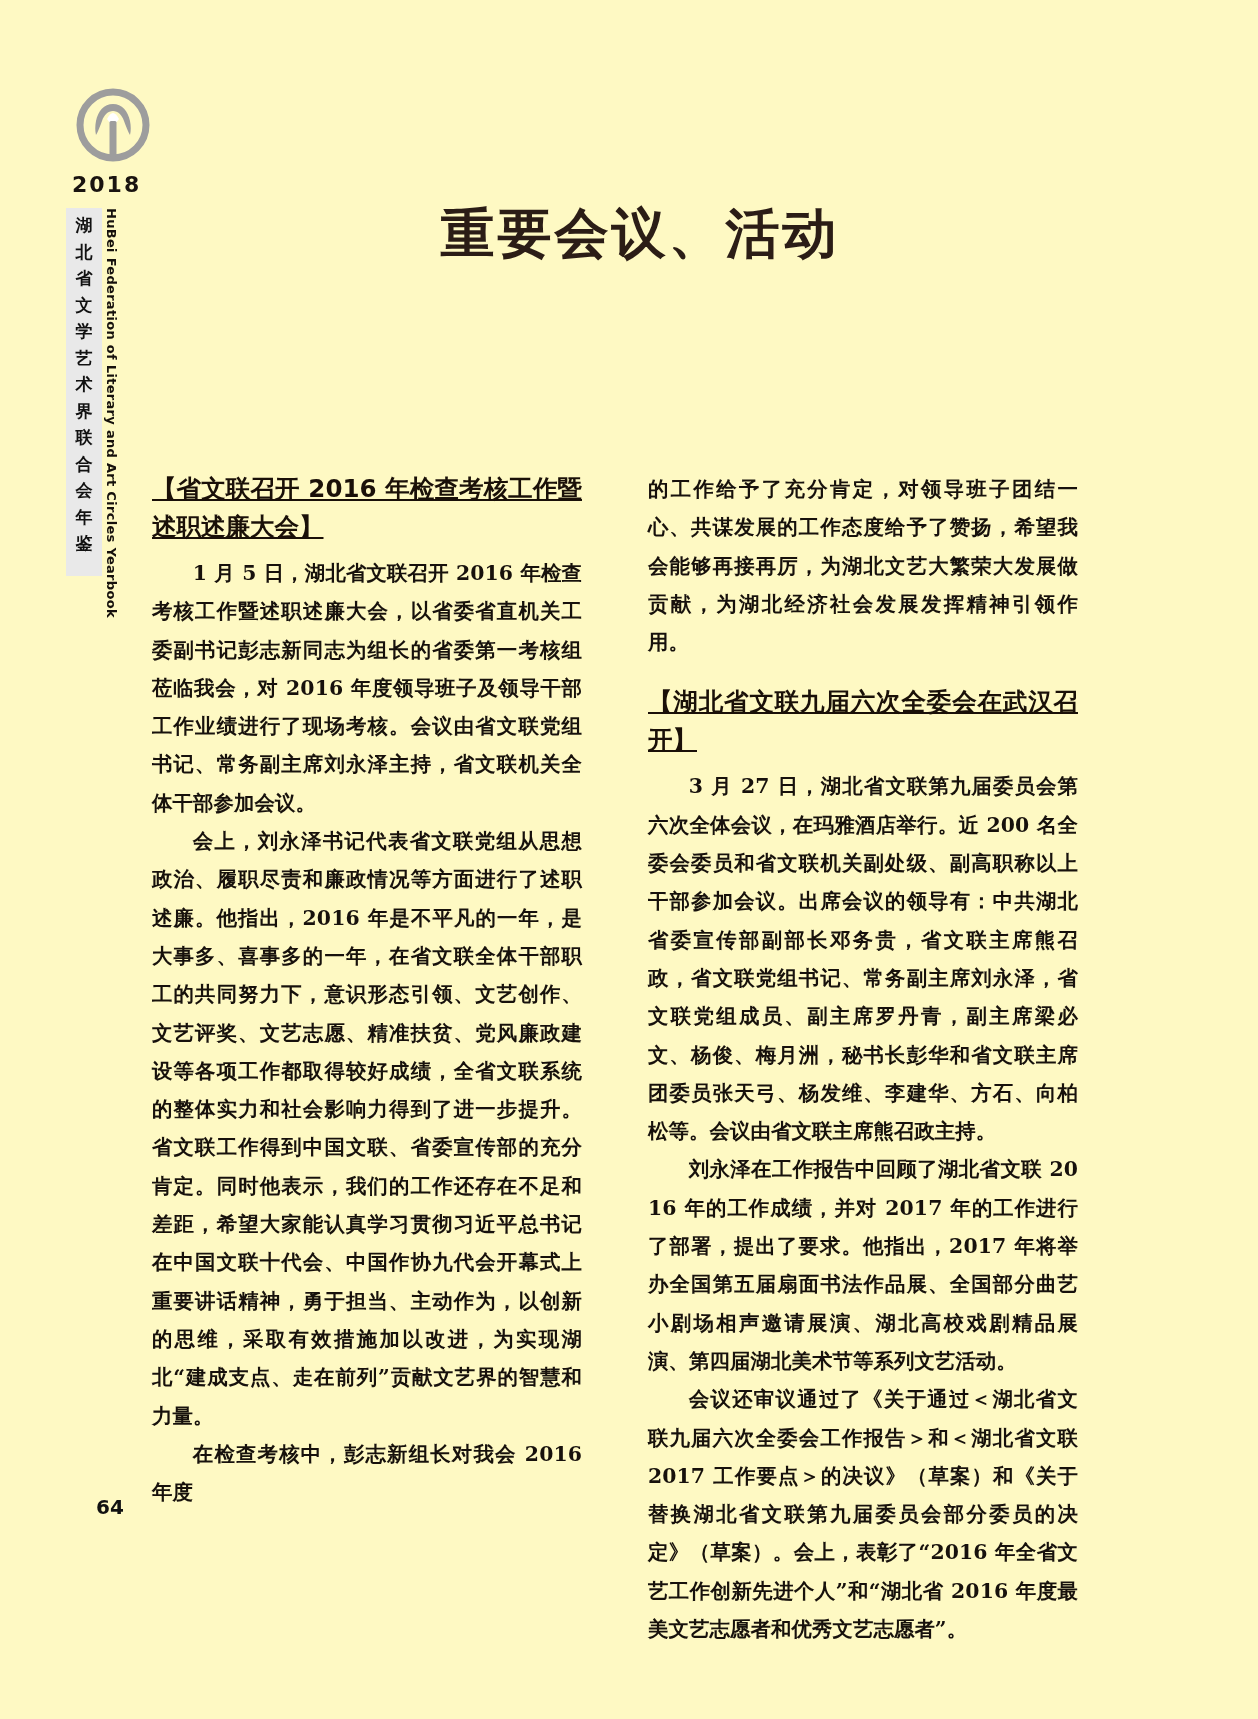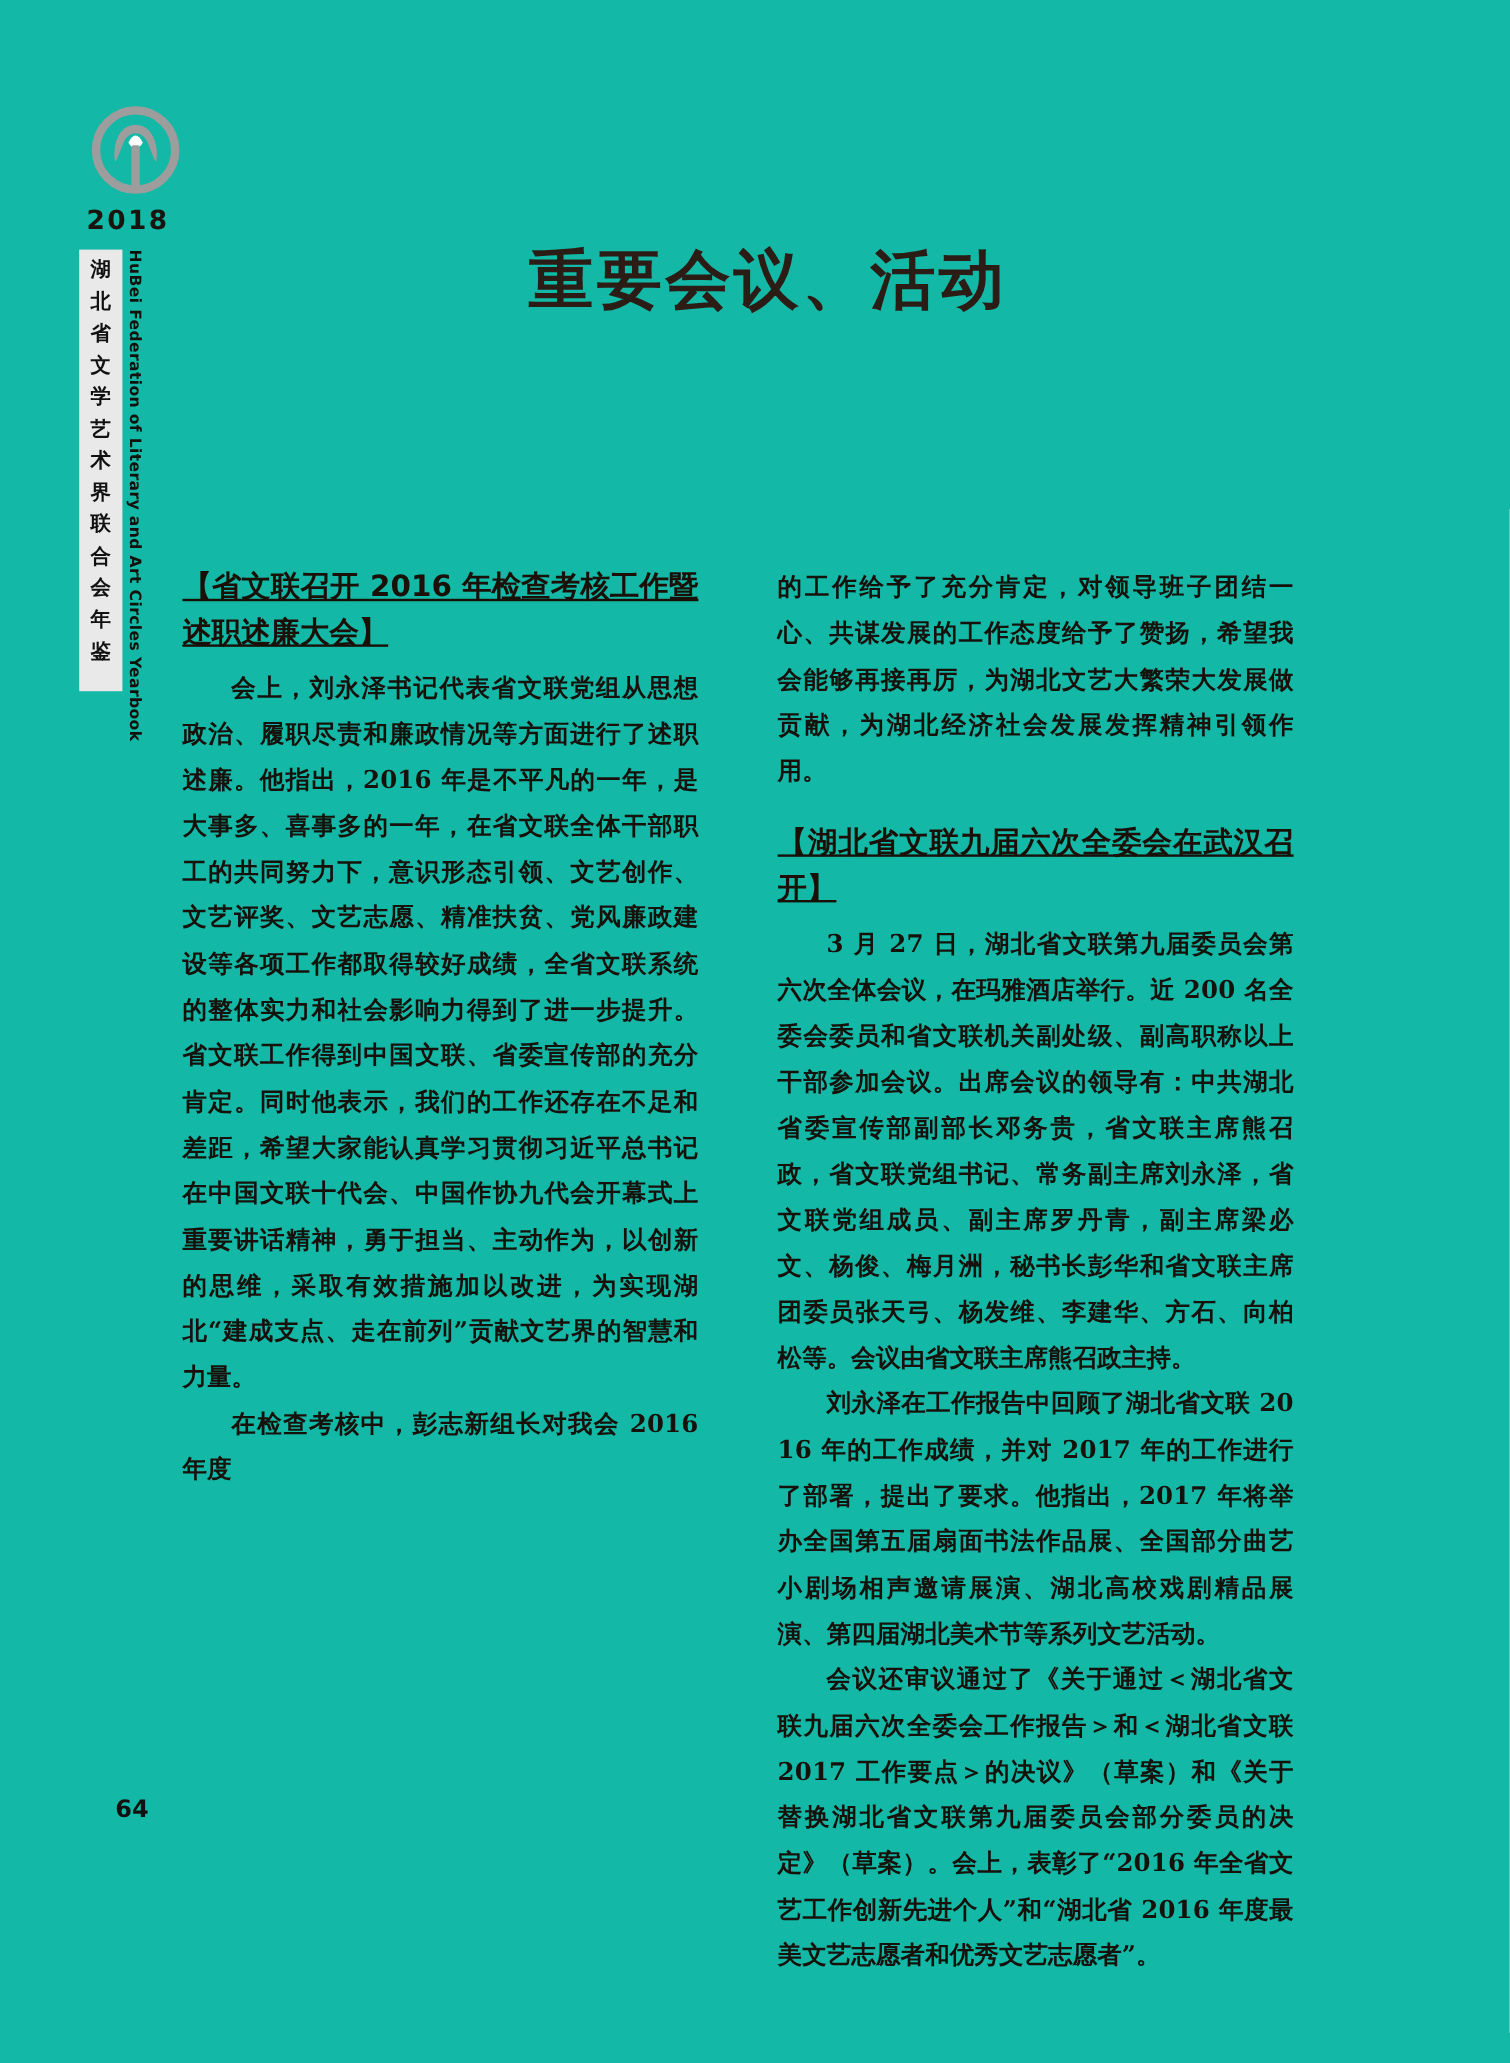--- a/index.html
+++ b/index.html
@@ -12,21 +12,21 @@
     height: 1719px;
     position: relative;
     font-family: "DejaVu Serif", "Liberation Serif", serif;
     color: #1a1410;
     overflow: hidden;
   }
 
   .page {
     position: absolute;
     inset: 0;
-    background: #14b8a6;
+    background: #fef9c3;
   }
 
   
   .masthead {
     position: absolute;
     left: 68px;
     top: 88px;
     width: 140px;
   }
   .logo-mark {
@@ -189,20 +189,21 @@
     <div class="sidebar-cn">湖北省文学艺术界联合会年鉴</div>
     <div class="sidebar-en">HuBei Federation of Literary and Art Circles Yearbook</div>
   </div>
 
   <div class="main-title">重要会议、活动</div>
 
   <div class="columns">
 
     <div class="col col-left">
       <h2 class="section-head">【省文联召开 2016 年检查考核工作暨述职述廉大会】</h2>
+      <p class="body">1 月 5 日，湖北省文联召开 2016 年检查考核工作暨述职述廉大会，以省委省直机关工委副书记彭志新同志为组长的省委第一考核组莅临我会，对 2016 年度领导班子及领导干部工作业绩进行了现场考核。会议由省文联党组书记、常务副主席刘永泽主持，省文联机关全体干部参加会议。</p>
       <p class="body">会上，刘永泽书记代表省文联党组从思想政治、履职尽责和廉政情况等方面进行了述职述廉。他指出，2016 年是不平凡的一年，是大事多、喜事多的一年，在省文联全体干部职工的共同努力下，意识形态引领、文艺创作、文艺评奖、文艺志愿、精准扶贫、党风廉政建设等各项工作都取得较好成绩，全省文联系统的整体实力和社会影响力得到了进一步提升。省文联工作得到中国文联、省委宣传部的充分肯定。同时他表示，我们的工作还存在不足和差距，希望大家能认真学习贯彻习近平总书记在中国文联十代会、中国作协九代会开幕式上重要讲话精神，勇于担当、主动作为，以创新的思维，采取有效措施加以改进，为实现湖北“建成支点、走在前列”贡献文艺界的智慧和力量。</p>
       <p class="body">在检查考核中，彭志新组长对我会 2016 年度</p>
     </div>
 
     <div class="col col-right">
       <p class="body cont">的工作给予了充分肯定，对领导班子团结一心、共谋发展的工作态度给予了赞扬，希望我会能够再接再厉，为湖北文艺大繁荣大发展做贡献，为湖北经济社会发展发挥精神引领作用。</p>
       <h2 class="section-head second">【湖北省文联九届六次全委会在武汉召开】</h2>
       <p class="body">3 月 27 日，湖北省文联第九届委员会第六次全体会议，在玛雅酒店举行。近 200 名全委会委员和省文联机关副处级、副高职称以上干部参加会议。出席会议的领导有：中共湖北省委宣传部副部长邓务贵，省文联主席熊召政，省文联党组书记、常务副主席刘永泽，省文联党组成员、副主席罗丹青，副主席梁必文、杨俊、梅月洲，秘书长彭华和省文联主席团委员张天弓、杨发维、李建华、方石、向柏松等。会议由省文联主席熊召政主持。</p>
       <p class="body">刘永泽在工作报告中回顾了湖北省文联 2016 年的工作成绩，并对 2017 年的工作进行了部署，提出了要求。他指出，2017 年将举办全国第五届扇面书法作品展、全国部分曲艺小剧场相声邀请展演、湖北高校戏剧精品展演、第四届湖北美术节等系列文艺活动。</p>
       <p class="body">会议还审议通过了《关于通过＜湖北省文联九届六次全委会工作报告＞和＜湖北省文联 2017 工作要点＞的决议》（草案）和《关于替换湖北省文联第九届委员会部分委员的决定》（草案）。会上，表彰了“2016 年全省文艺工作创新先进个人”和“湖北省 2016 年度最美文艺志愿者和优秀文艺志愿者”。</p>

